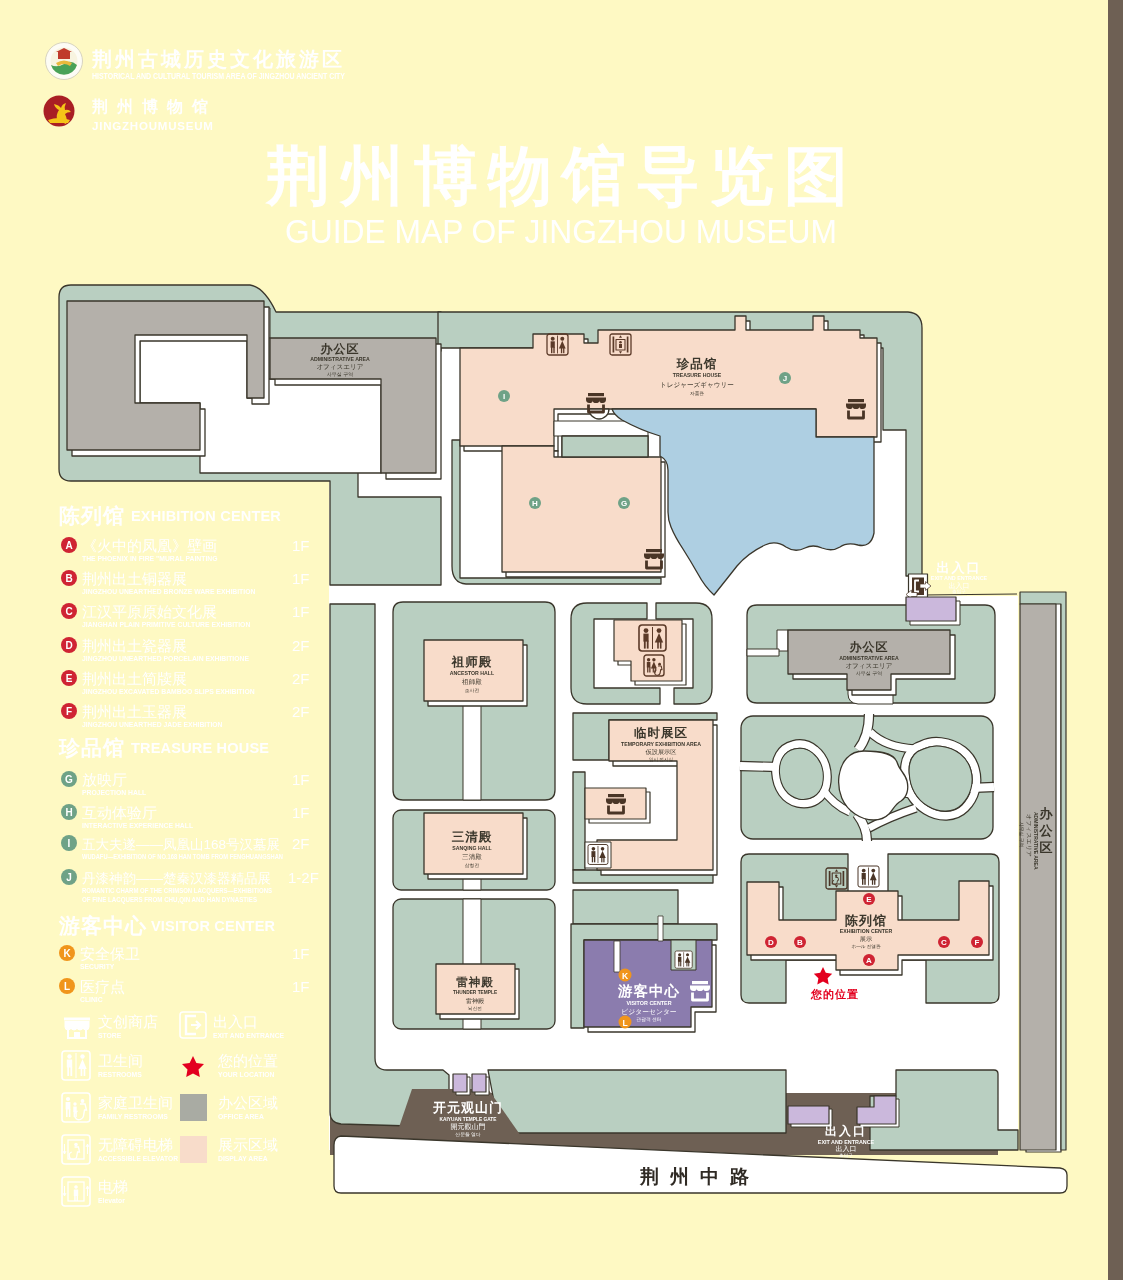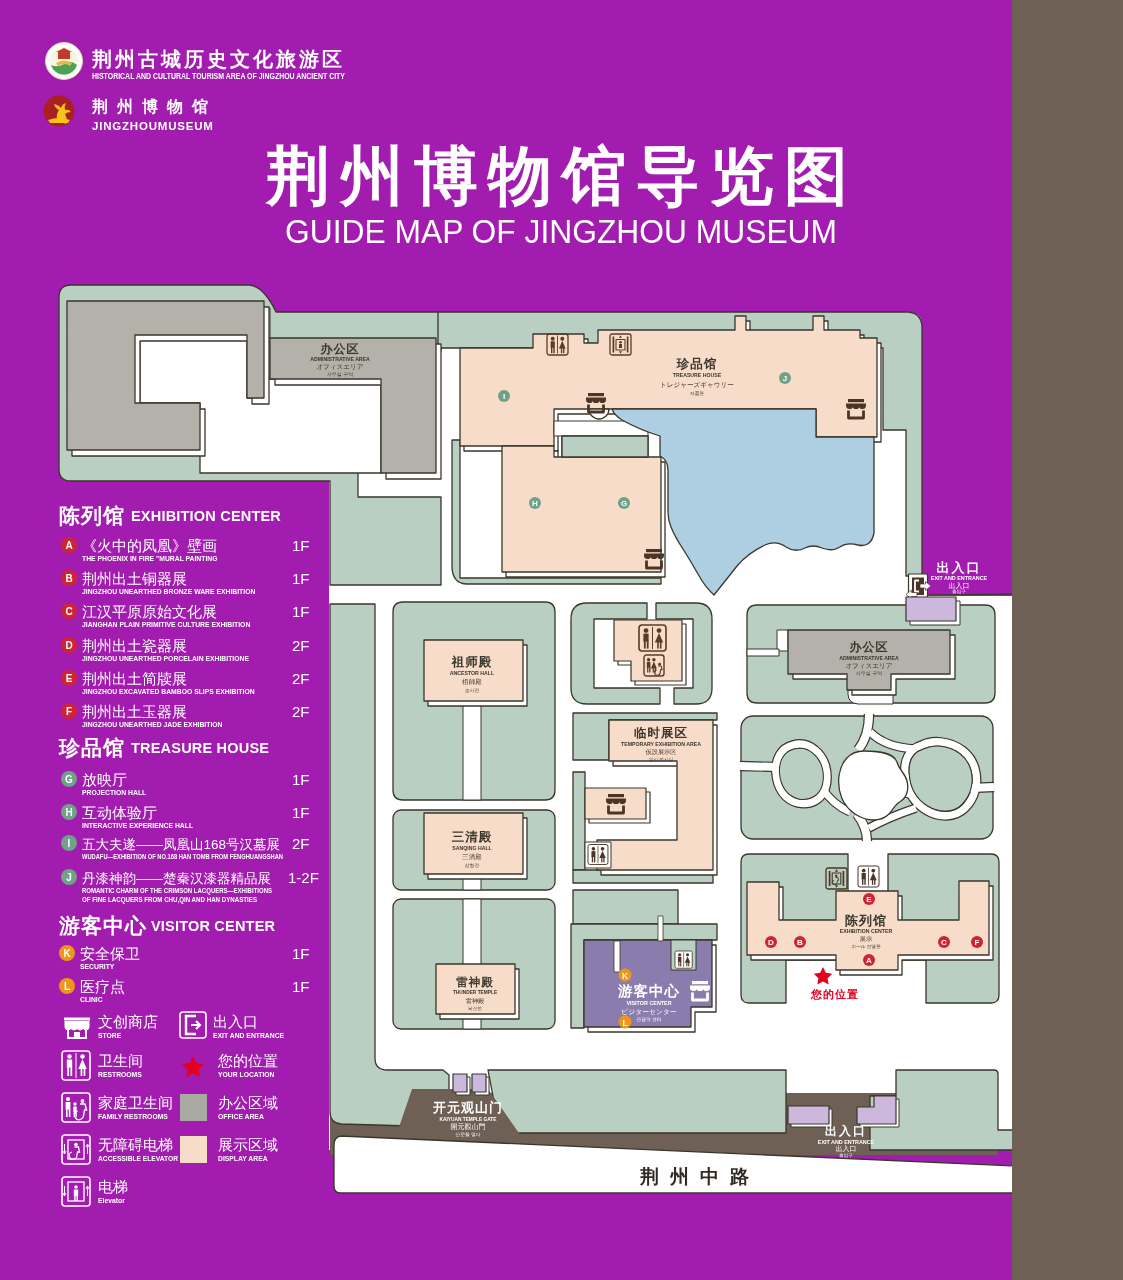--- a/index.html
+++ b/index.html
@@ -1,17 +1,17 @@
 <!DOCTYPE html>
 <html><head>
 <meta charset="utf-8">
 <style>
 html,body{margin:0;padding:0;background:#6e6054;}
 *{font-family:"Liberation Sans",sans-serif;}
-#page{position:relative;width:1012px;height:1280px;background:#a21caf;overflow:hidden;}
+#page{position:relative;width:1108px;height:1280px;background:#fef9c3;overflow:hidden;}
 svg{display:block;}
 </style>
 </head>
 <body>
 <div id="page">
 <svg width="1123" height="1280" viewBox="0 0 1123 1280">
 
 <g id="header">
 
   <g>

